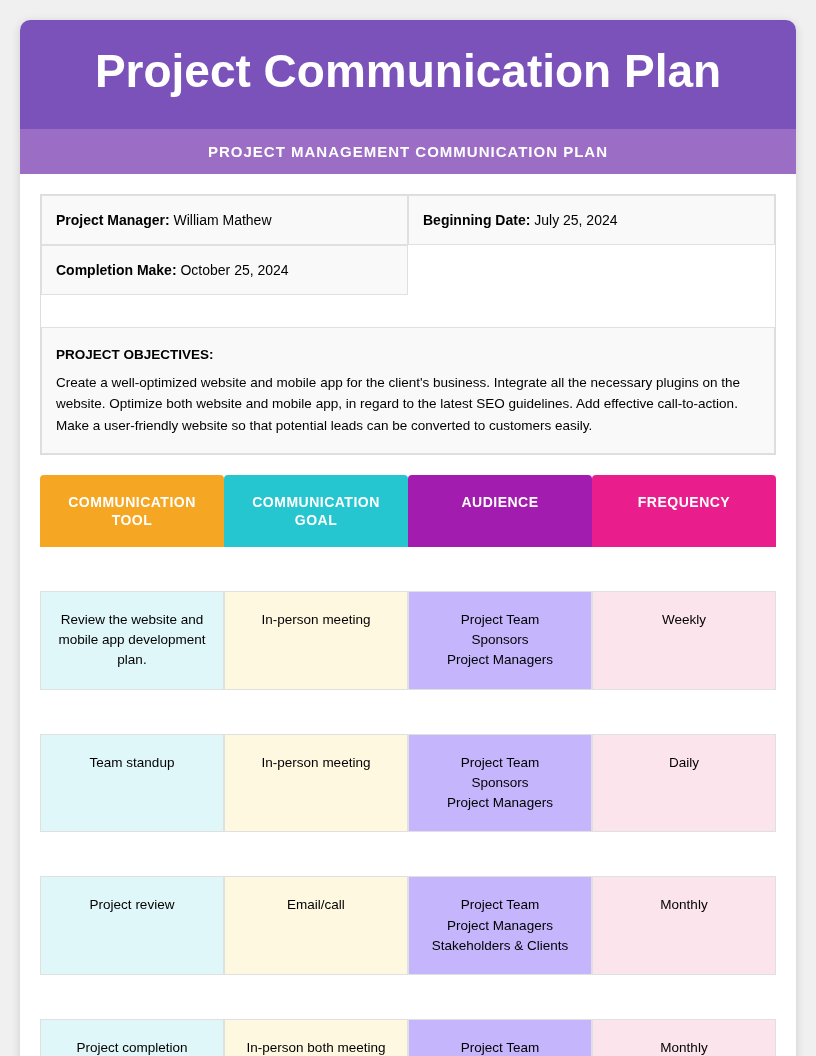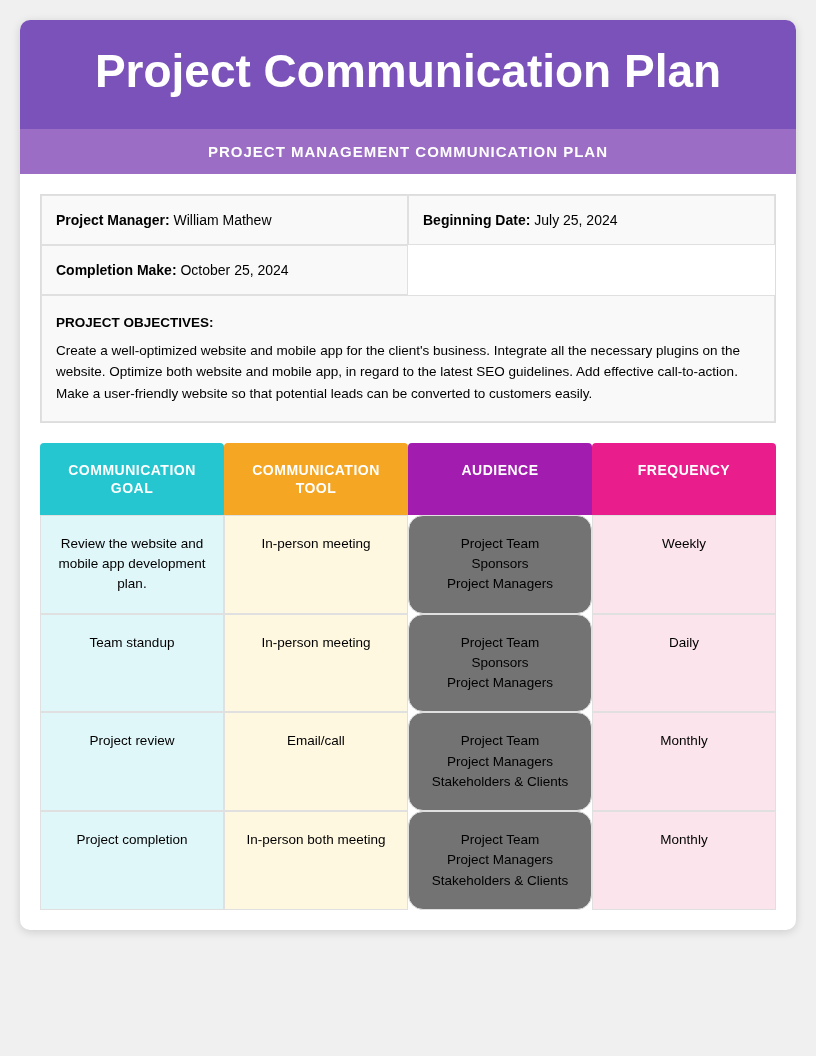--- a/index.html
+++ b/index.html
@@ -54,20 +54,21 @@
     .info-cell strong {
       font-weight: bold;
     }
     .objectives-cell {
       grid-column: 1 / -1;
       padding: 16px 14px;
       border: 1px solid #e0e0e0;
       background: #f9f9f9;
       font-size: 13.5px;
       line-height: 1.6;
+      margin-top: 32px;
     }
     .objectives-cell strong {
       font-weight: bold;
       display: block;
       margin-bottom: 6px;
     }
     .info-wrapper {
       margin: 20px 20px 0 20px;
       border: 1px solid #ddd;
     }
@@ -99,24 +100,25 @@
       display: grid;
       grid-template-columns: 1fr 1fr 1fr 1fr;
       gap: 0;
     }
     .td-cell {
       padding: 18px 10px;
       text-align: center;
       font-size: 13.5px;
       line-height: 1.5;
       border: 1px solid #e0e0e0;
+      margin-top: 44px;
     }
     .td-goal { background: #E0F7FA; }
     .td-tool { background: #FFF8E1; }
-    .td-audience { background: #737373; border-radius: 15px; }
+    .td-audience { background: #c4b5fd; }
     .td-frequency { background: #FCE4EC; }
   </style>
 </head>
 <body>
 
 <div class="page">
 
   <div class="header">
     <div class="header-title">Project Communication Plan</div>
   </div>
@@ -144,22 +146,22 @@
         <span id="objectives-text">Create a well-optimized website and mobile app for the client's business. Integrate all the necessary plugins on the website.
 Optimize both website and mobile app, in regard to the latest SEO guidelines. Add effective call-to-action.
 Make a user-friendly website so that potential leads can be converted to customers easily.</span>
       </div>
     </div>
   </div>
 
   <div class="table-section">
 
     <div class="table-header">
+      <div class="th-cell th-tool">COMMUNICATION TOOL</div>
       <div class="th-cell th-goal">COMMUNICATION GOAL</div>
-      <div class="th-cell th-tool">COMMUNICATION TOOL</div>
       <div class="th-cell th-audience">AUDIENCE</div>
       <div class="th-cell th-frequency">FREQUENCY</div>
     </div>
 
     <div class="table-body" id="table-body">
     <div class="table-row">
           <div class="td-cell td-goal">Review the website and mobile app development plan.</div>
           <div class="td-cell td-tool">In-person meeting</div>
           <div class="td-cell td-audience">Project Team<br>Sponsors<br>Project Managers</div>
           <div class="td-cell td-frequency">Weekly</div>

